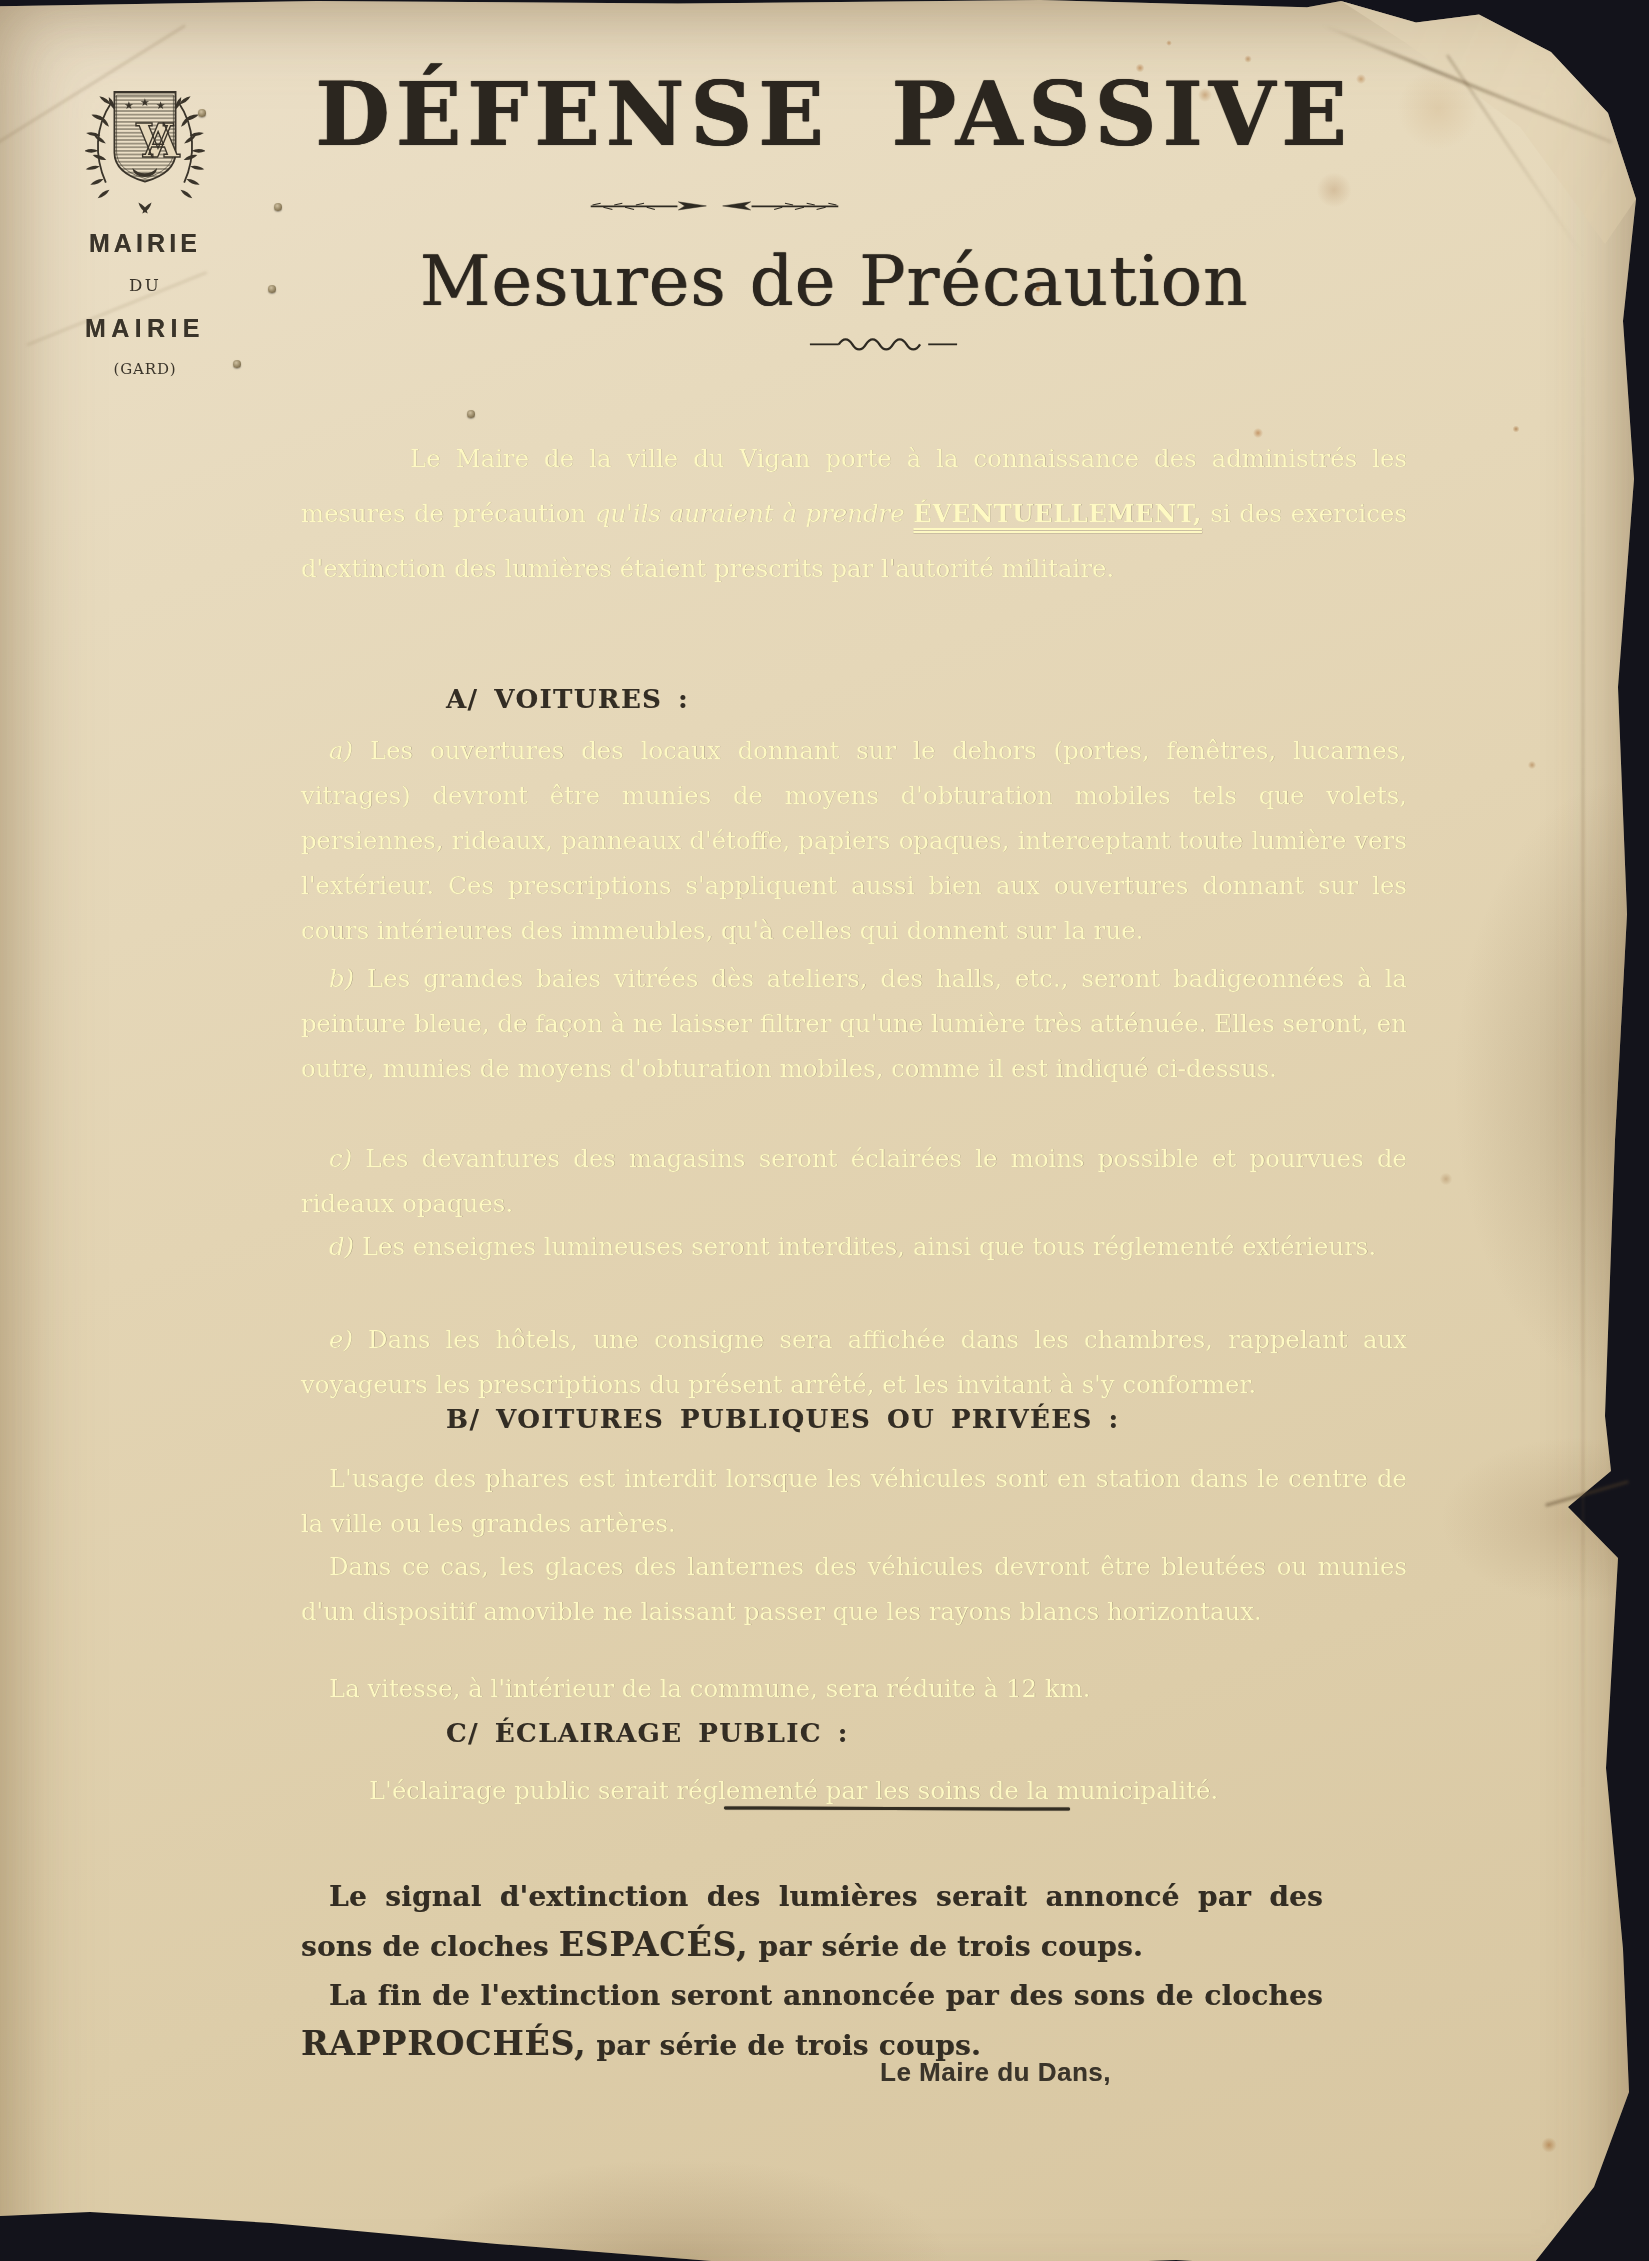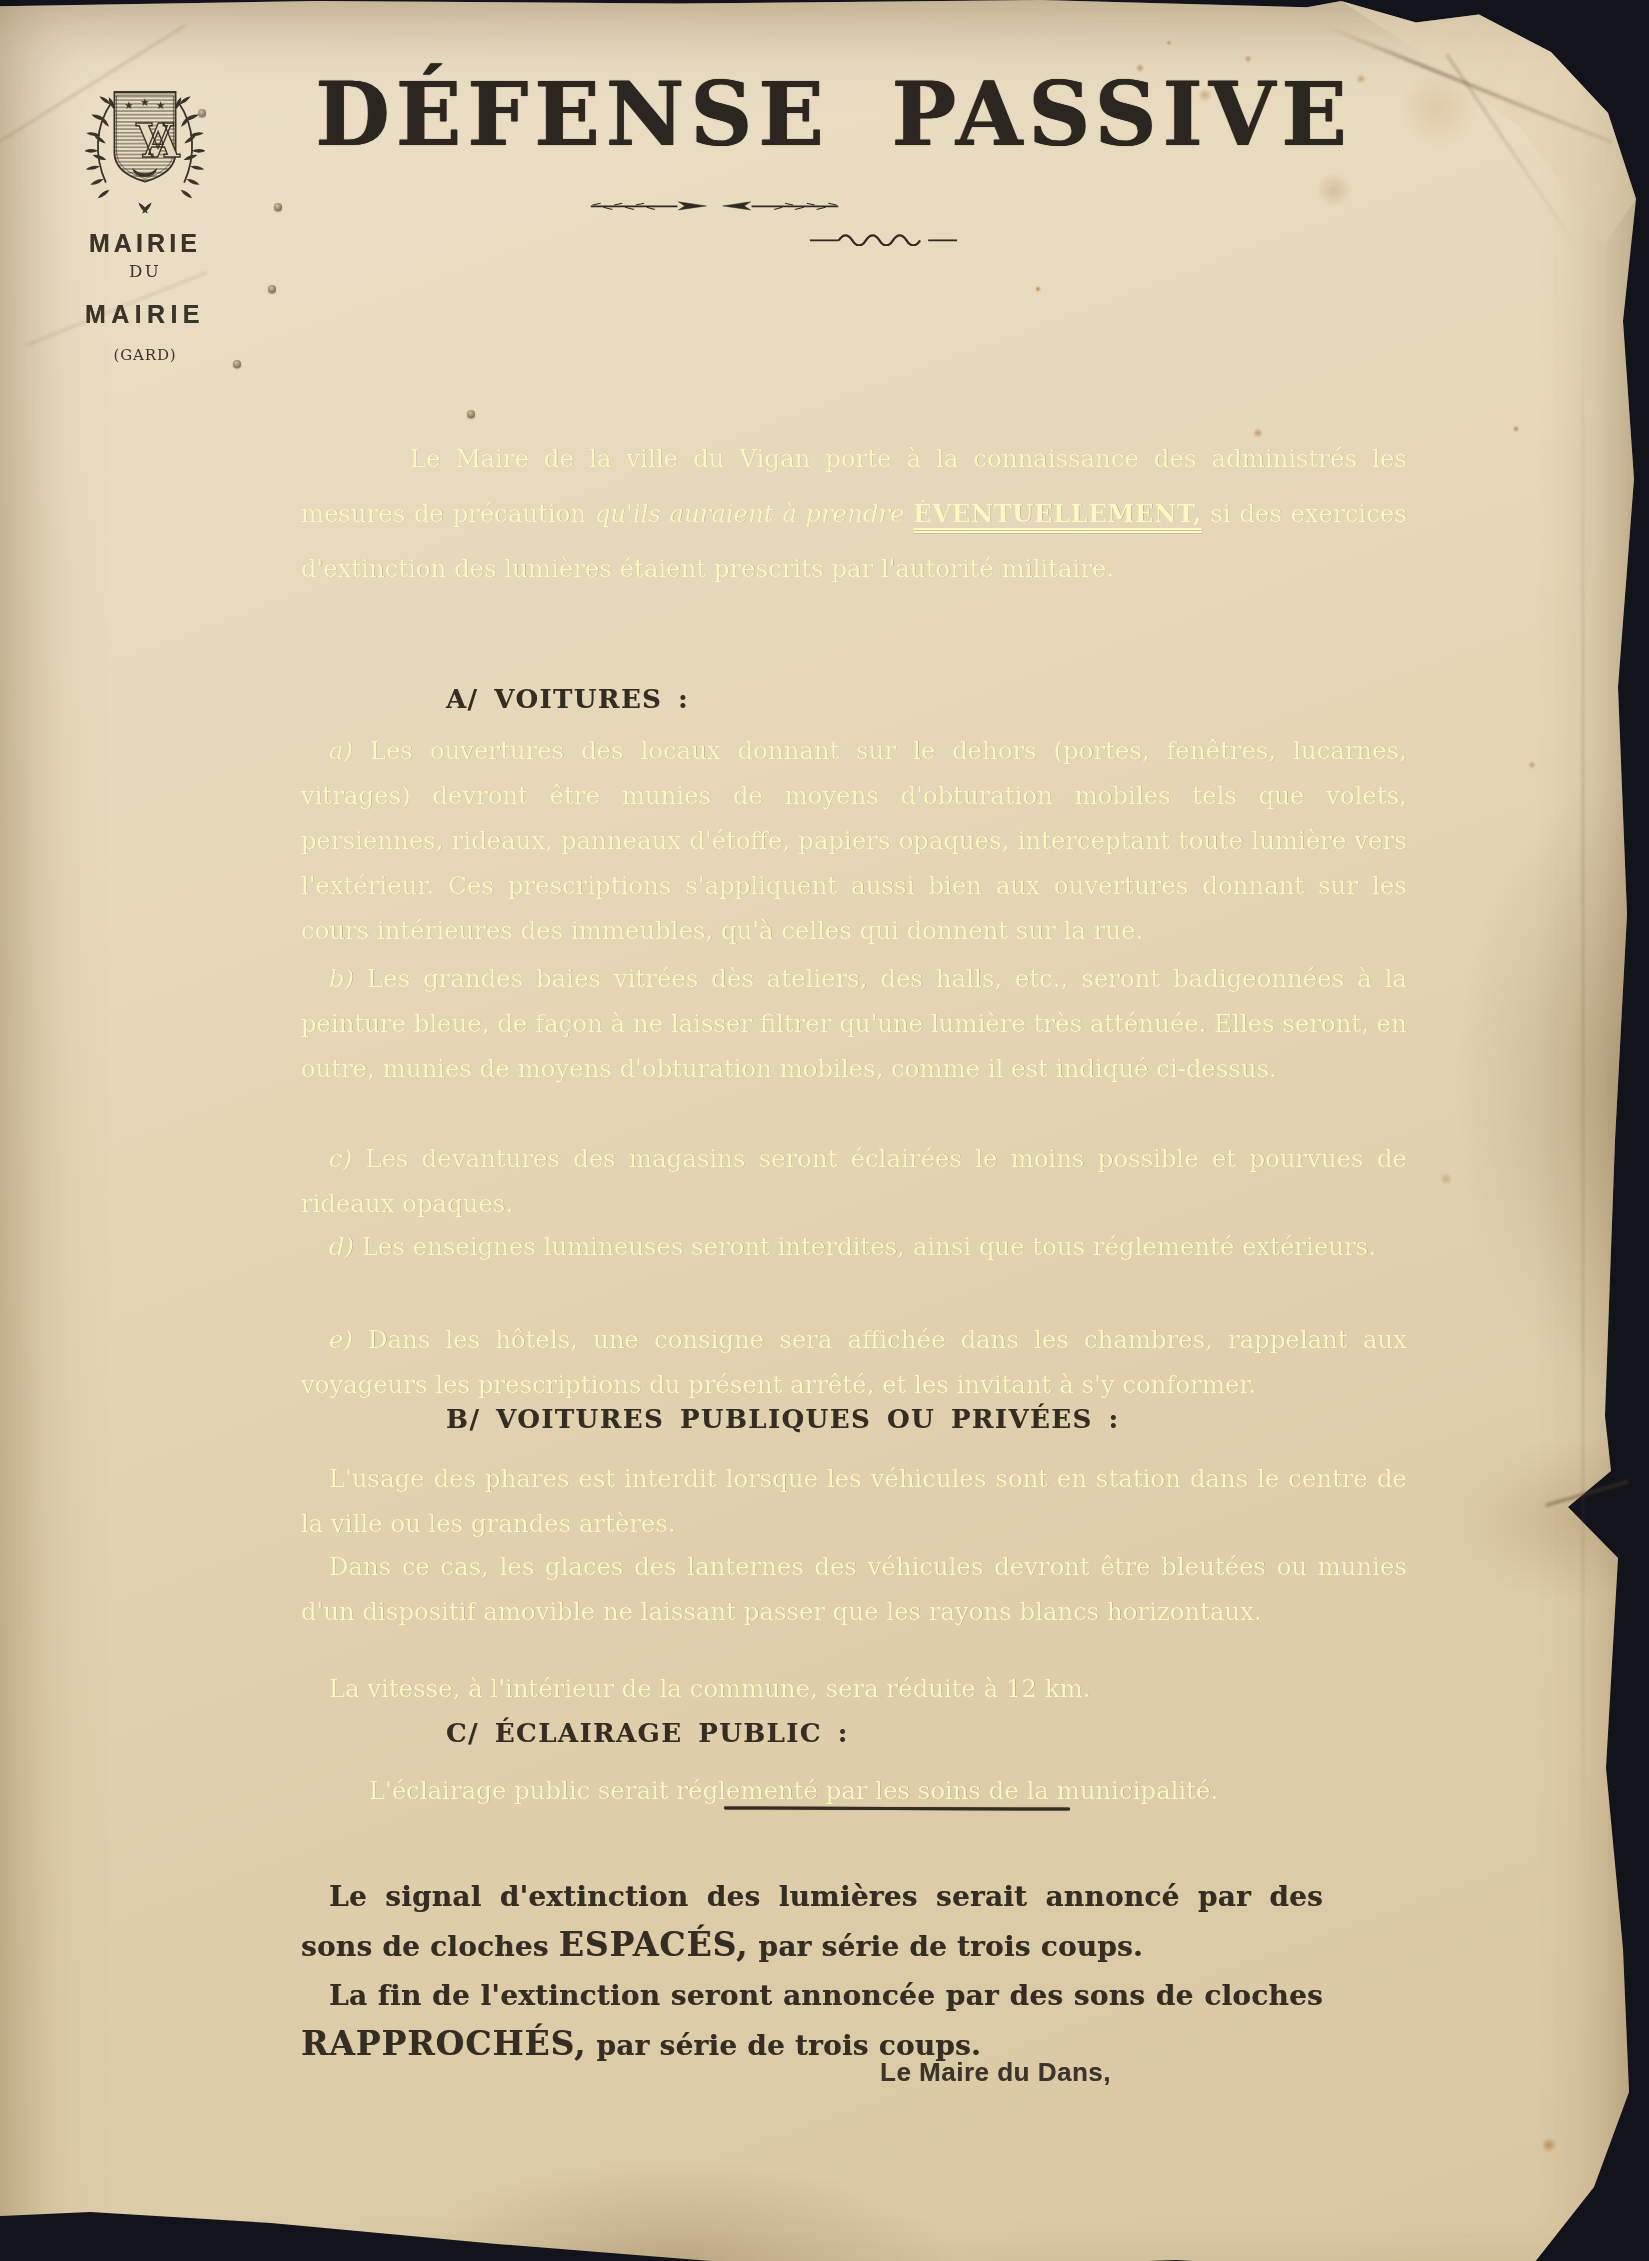--- a/index.html
+++ b/index.html
@@ -56,21 +56,21 @@
   .hole{position:absolute;width:7.7px;height:7.7px;border-radius:50%;
       background:radial-gradient(circle at 40% 35%, #cfc0a0, #8e7e5c 60%, #5e5240);
       box-shadow:0 0.9px 1.4px rgba(0,0,0,.35);}
 
   
   .masthead{position:absolute;left:68px;top:75px;width:154px;text-align:center;color:#3a342a;}
   .masthead svg{display:block;margin:0 auto;}
   .org1,.org3{font-family:"Liberation Sans",sans-serif;font-weight:700;font-size:25px;letter-spacing:4.1px;
       text-shadow:0 0 0.5px rgba(50,44,34,.7);}
   .org1{margin-top:4.5px;}
-  .org2{font-size:16.7px;letter-spacing:2.3px;margin-top:3px;}
+  .org2{font-size:16.7px;letter-spacing:2.3px;margin-top:17px;}
   .org3{margin-top:19px;letter-spacing:5.4px;}
   .org4{font-size:15px;margin-top:17px;letter-spacing:0.9px;}
 
   
   .header{position:absolute;left:253px;top:71px;width:1162px;text-align:center;color:#2b261f;}
   .title{font-size:86px;font-weight:700;letter-spacing:5.9px;word-spacing:26px;line-height:1;
       transform:scaleY(1.03);
       text-shadow:0.5px 0 0.5px rgba(38,33,26,.85), -0.5px 0.5px 0.5px rgba(38,33,26,.6), 0 0 1.4px rgba(38,33,26,.4);}
   .div1{margin:43px 0 0 0;transform:translateX(-120px);}
   .subtitle{margin-top:30px;font-size:69px;font-weight:400;letter-spacing:0.9px;line-height:1.08;
@@ -178,20 +178,21 @@
       <g fill="#2e2a22" stroke="#2e2a22">
         <path d="M6,14 H198" stroke-width="4"></path>
         <path d="M10,11 l18,-4 M34,16 l20,5 M58,11 l18,-4 M82,16 l20,5 M106,11 l18,-4 M130,16 l18,5" stroke-width="2.5" fill="none"></path>
         <path d="M262,13 L200,4 L214,13 L200,22 Z"></path>
         <path d="M554,14 H362" stroke-width="4"></path>
         <path d="M550,11 l-18,-4 M526,16 l-20,5 M502,11 l-18,-4 M478,16 l-20,5 M454,11 l-18,-4 M430,16 l-18,5" stroke-width="2.5" fill="none"></path>
         <path d="M298,13 L360,4 L346,13 L360,22 Z"></path>
       </g>
     </svg>
   </div>
+  <div class="subtitle">Mesures de Précaution</div>
   <div class="div2">
     <svg width="149" height="12.7" viewBox="0 0 330 28">
       <g stroke="#2e2a22" fill="none">
         <path d="M2,14 H66" stroke-width="4"></path>
         <path d="M66,14 c9,-15 21,-15 30,0 c9,15 21,15 30,0 c9,-15 21,-15 30,0 c9,15 21,15 30,0 c9,-15 21,-15 30,0 c9,15 21,15 30,0" stroke-width="5"></path>
         <path d="M264,14 H328" stroke-width="4"></path>
       </g>
     </svg>
   </div>
 </div>

